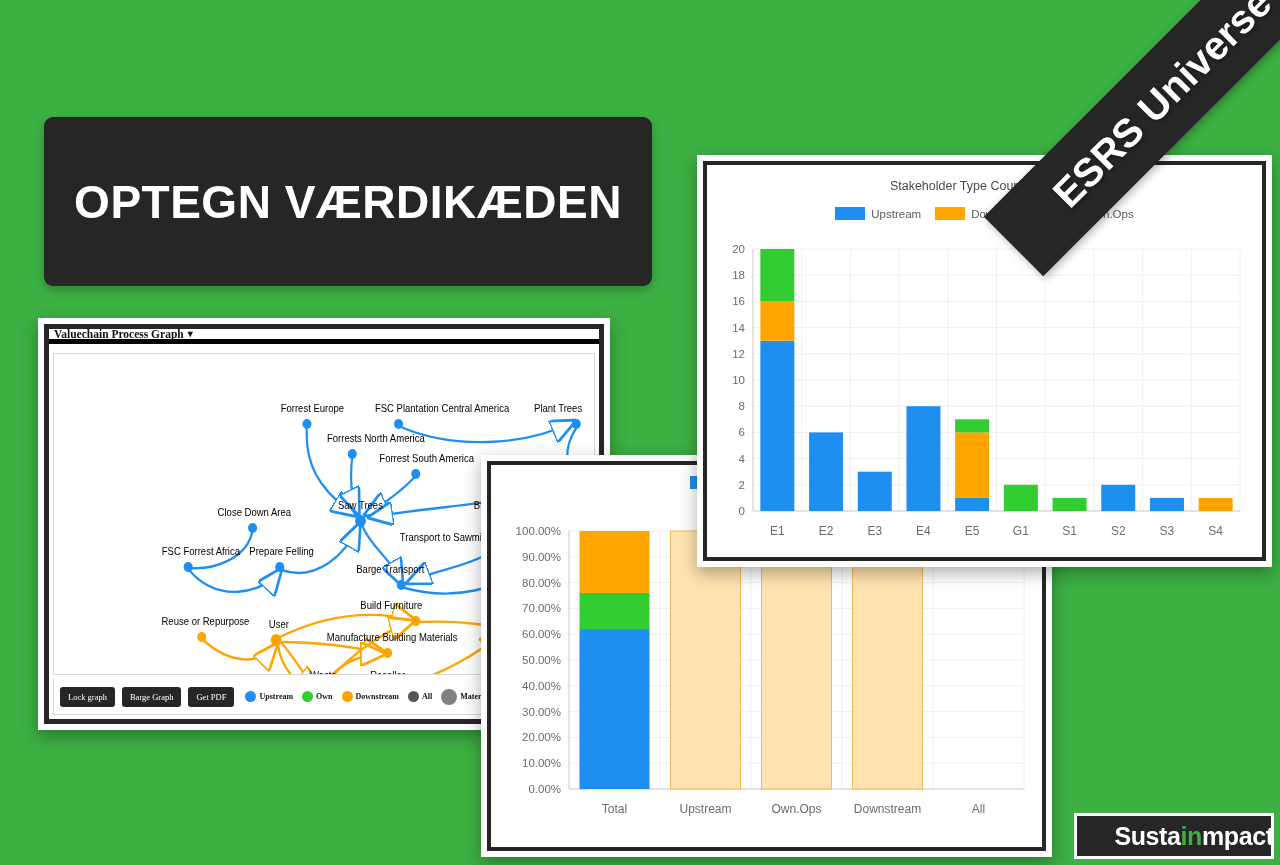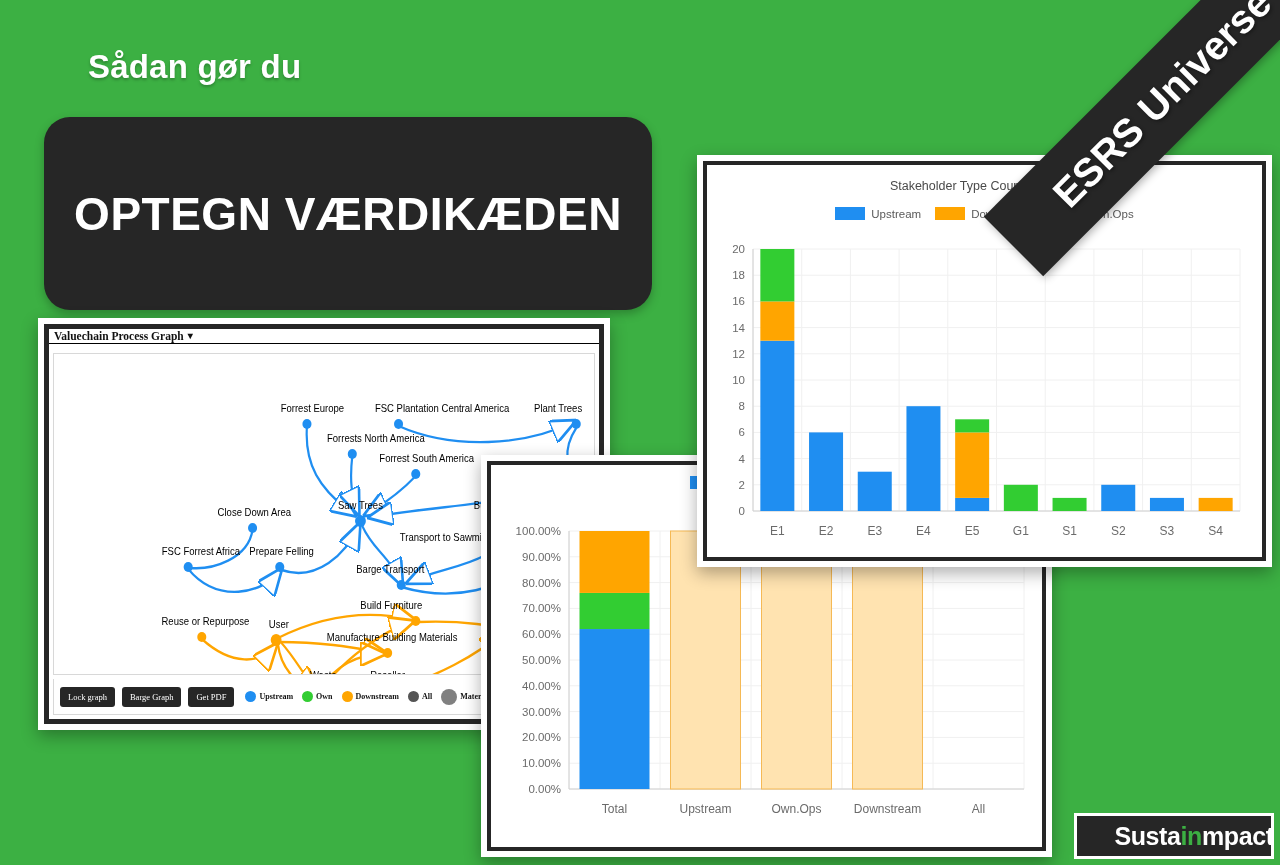--- a/index.html
+++ b/index.html
@@ -13,22 +13,22 @@
   .stage{position:absolute;inset:0;overflow:hidden;}
 
   
   #kicker{
     position:absolute;left:88px;top:48px;
     color:#ffffff;font-size:33px;font-weight:bold;letter-spacing:.2px;
     text-shadow:0 2px 3px rgba(0,0,0,.25);
     white-space:nowrap;
   }
   #title-card{
-    position:absolute;left:44px;top:117px;width:608px;height:193px;
-    background:#262626;border-radius:26px;
+    position:absolute;left:44px;top:117px;width:608px;height:169px;
+    background:#262626;border-radius:9px;
     box-shadow:0 4px 10px rgba(0,0,0,.25);
     display:flex;align-items:center;justify-content:center;
   }
   #title-card .title-text{
     color:#ffffff;font-size:46px;font-weight:bold;letter-spacing:.5px;
     white-space:nowrap;text-align:center;
   }
 
   
   #ribbon{
@@ -45,21 +45,21 @@
 
   
   .panel{position:absolute;background:#ffffff;padding:6px;
          box-shadow:0 6px 16px rgba(0,0,0,.32);}
   .panel > .inner{border:5px solid #262626;background:#fff;height:100%;
                   box-sizing:border-box;position:relative;overflow:hidden;}
 
   
   #panel-graph{left:38px;top:318px;width:560px;height:400px;z-index:10;}
   #graph-head{
-    height:15px;border-bottom:1px solid #000000;
+    height:15px;border-bottom:5px solid #000000;
     font-family:"Liberation Serif", serif;font-weight:bold;font-size:11.5px;
     color:#111;display:flex;align-items:center;padding-left:5px;gap:4px;
     box-sizing:border-box;
   }
   #graph-head .chev{font-size:10px;line-height:1;}
   #graph-canvas{position:absolute;left:4px;top:24px;right:4px;bottom:44px;
                 background:#fff;border:1px solid #d8d8d8;overflow:hidden;text-align:center;}
   #graph-canvas svg{position:absolute;left:0;top:0;}
   .gnode-label{font-family:"Liberation Sans",sans-serif;font-size:10.5px;
                fill:#000;}
@@ -109,21 +109,20 @@
     border:3px solid #ffffff;box-sizing:border-box;z-index:50;padding-left:40px;
   }
   #logo .logo-text{color:#fff;font-size:25px;font-weight:bold;letter-spacing:-.4px;}
   #logo .logo-i{color:#3CB043;}
 </style>
 </head>
 <body>
 
 <div class="stage">
 
-  <div id="kicker">Sådan gør du</div>
 
   <div id="title-card">
     <div class="title-text">OPTEGN VÆRDIKÆDEN</div>
   </div>
 
   <div id="ribbon">
     <div class="ribbon-text">ESRS Universe</div>
   </div>
 
   <div class="panel" id="panel-graph">

